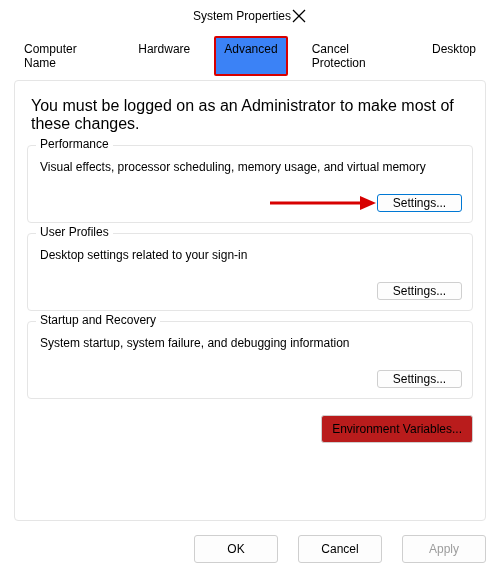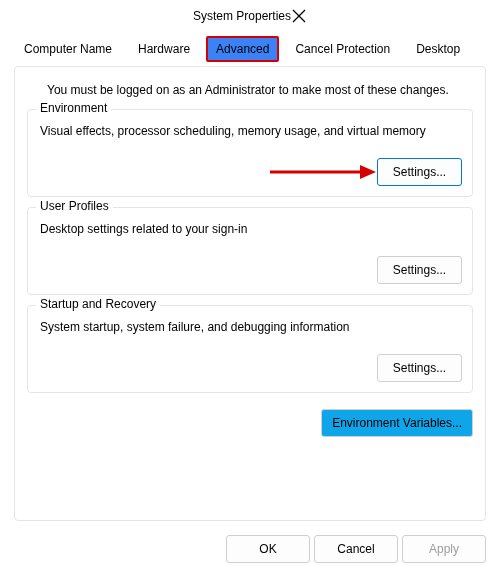--- a/index.html
+++ b/index.html
@@ -28,21 +28,21 @@
   }
   .close-btn {
     width: 16px; height: 16px;
     display: flex; align-items: center; justify-content: center;
     cursor: pointer;
     font-size: 16px;
     line-height: 1;
   }
   .tabs {
     display: flex;
-    gap: 6px;
+    gap: 14px;
     padding: 6px 14px 0 14px;
   }
   .tab {
     padding: 4px 8px;
     font-size: 12px;
     cursor: pointer;
     border: 2px solid transparent;
     border-radius: 2px;
   }
   .tab.active {
@@ -54,22 +54,22 @@
     margin: 4px 14px 0 14px;
     border: 1px solid #e5e5e5;
     border-radius: 4px;
     padding: 10px 12px 12px 12px;
     flex: 1;
     display: flex;
     flex-direction: column;
     position: relative;
   }
   .admin-note {
-    font-size: 12px;
-    margin: 6px 0 12px 20px;
+    font-size: 16px;
+    margin: 6px 0 12px 4px;
   }
   .groupbox {
     border: 1px solid #e5e5e5;
     border-radius: 4px;
     margin-bottom: 10px;
     padding: 8px 10px 10px 10px;
     position: relative;
   }
   .groupbox-legend {
     position: absolute;
@@ -84,21 +84,21 @@
     margin: 6px 0 20px 2px;
   }
   .group-btn-row {
     display: flex;
     justify-content: flex-end;
     align-items: center;
     position: relative;
   }
   .settings-btn {
     min-width: 85px;
-    height: 28px;
+    height: 18px;
     border: 1px solid #cfcfcf;
     border-radius: 3px;
     background: #fdfdfd;
     font-size: 12px;
     padding: 0 10px;
     cursor: pointer;
     font-family: inherit;
   }
   .settings-btn.highlight {
     border: 1px solid #0078d4;
@@ -114,30 +114,30 @@
     display: flex;
     justify-content: flex-end;
     margin-top: 6px;
     margin-bottom: 4px;
   }
   .env-btn {
     min-width: 140px;
     height: 28px;
     border: 1px solid #cfcfcf;
     border-radius: 3px;
-    background: #0ea5e9;
+    background: #b91c1c;
     font-size: 12px;
     padding: 0 10px;
     cursor: pointer;
     font-family: inherit;
   }
   .footer {
     display: flex;
     justify-content: flex-end;
-    gap: 4px;
+    gap: 20px;
     padding: 14px 14px 14px 14px;
   }
   .footer-btn {
     width: 84px;
     height: 28px;
     border: 1px solid #cfcfcf;
     border-radius: 3px;
     background: #fdfdfd;
     font-size: 12px;
     cursor: pointer;
@@ -168,21 +168,21 @@
     <div class="tab">Hardware</div>
     <div class="tab active">Advanced</div>
     <div class="tab">Cancel Protection</div>
     <div class="tab">Desktop</div>
   </div>
 
   <div class="content-area">
     <div class="admin-note">You must be logged on as an Administrator to make most of these changes.</div>
 
     <div class="groupbox">
-      <div class="groupbox-legend">Environment</div>
+      <div class="groupbox-legend">Performance</div>
       <div class="groupbox-desc">Visual effects, processor scheduling, memory usage, and virtual memory</div>
       <div class="group-btn-row">
         <svg class="arrow-svg" width="110" height="20" viewBox="0 0 110 20">
           <line x1="2" y1="10" x2="92" y2="10" stroke="#d70000" stroke-width="3"></line>
           <polygon points="92,3 108,10 92,17" fill="#d70000"></polygon>
         </svg>
         <button class="settings-btn highlight">Settings...</button>
       </div>
     </div>
 

